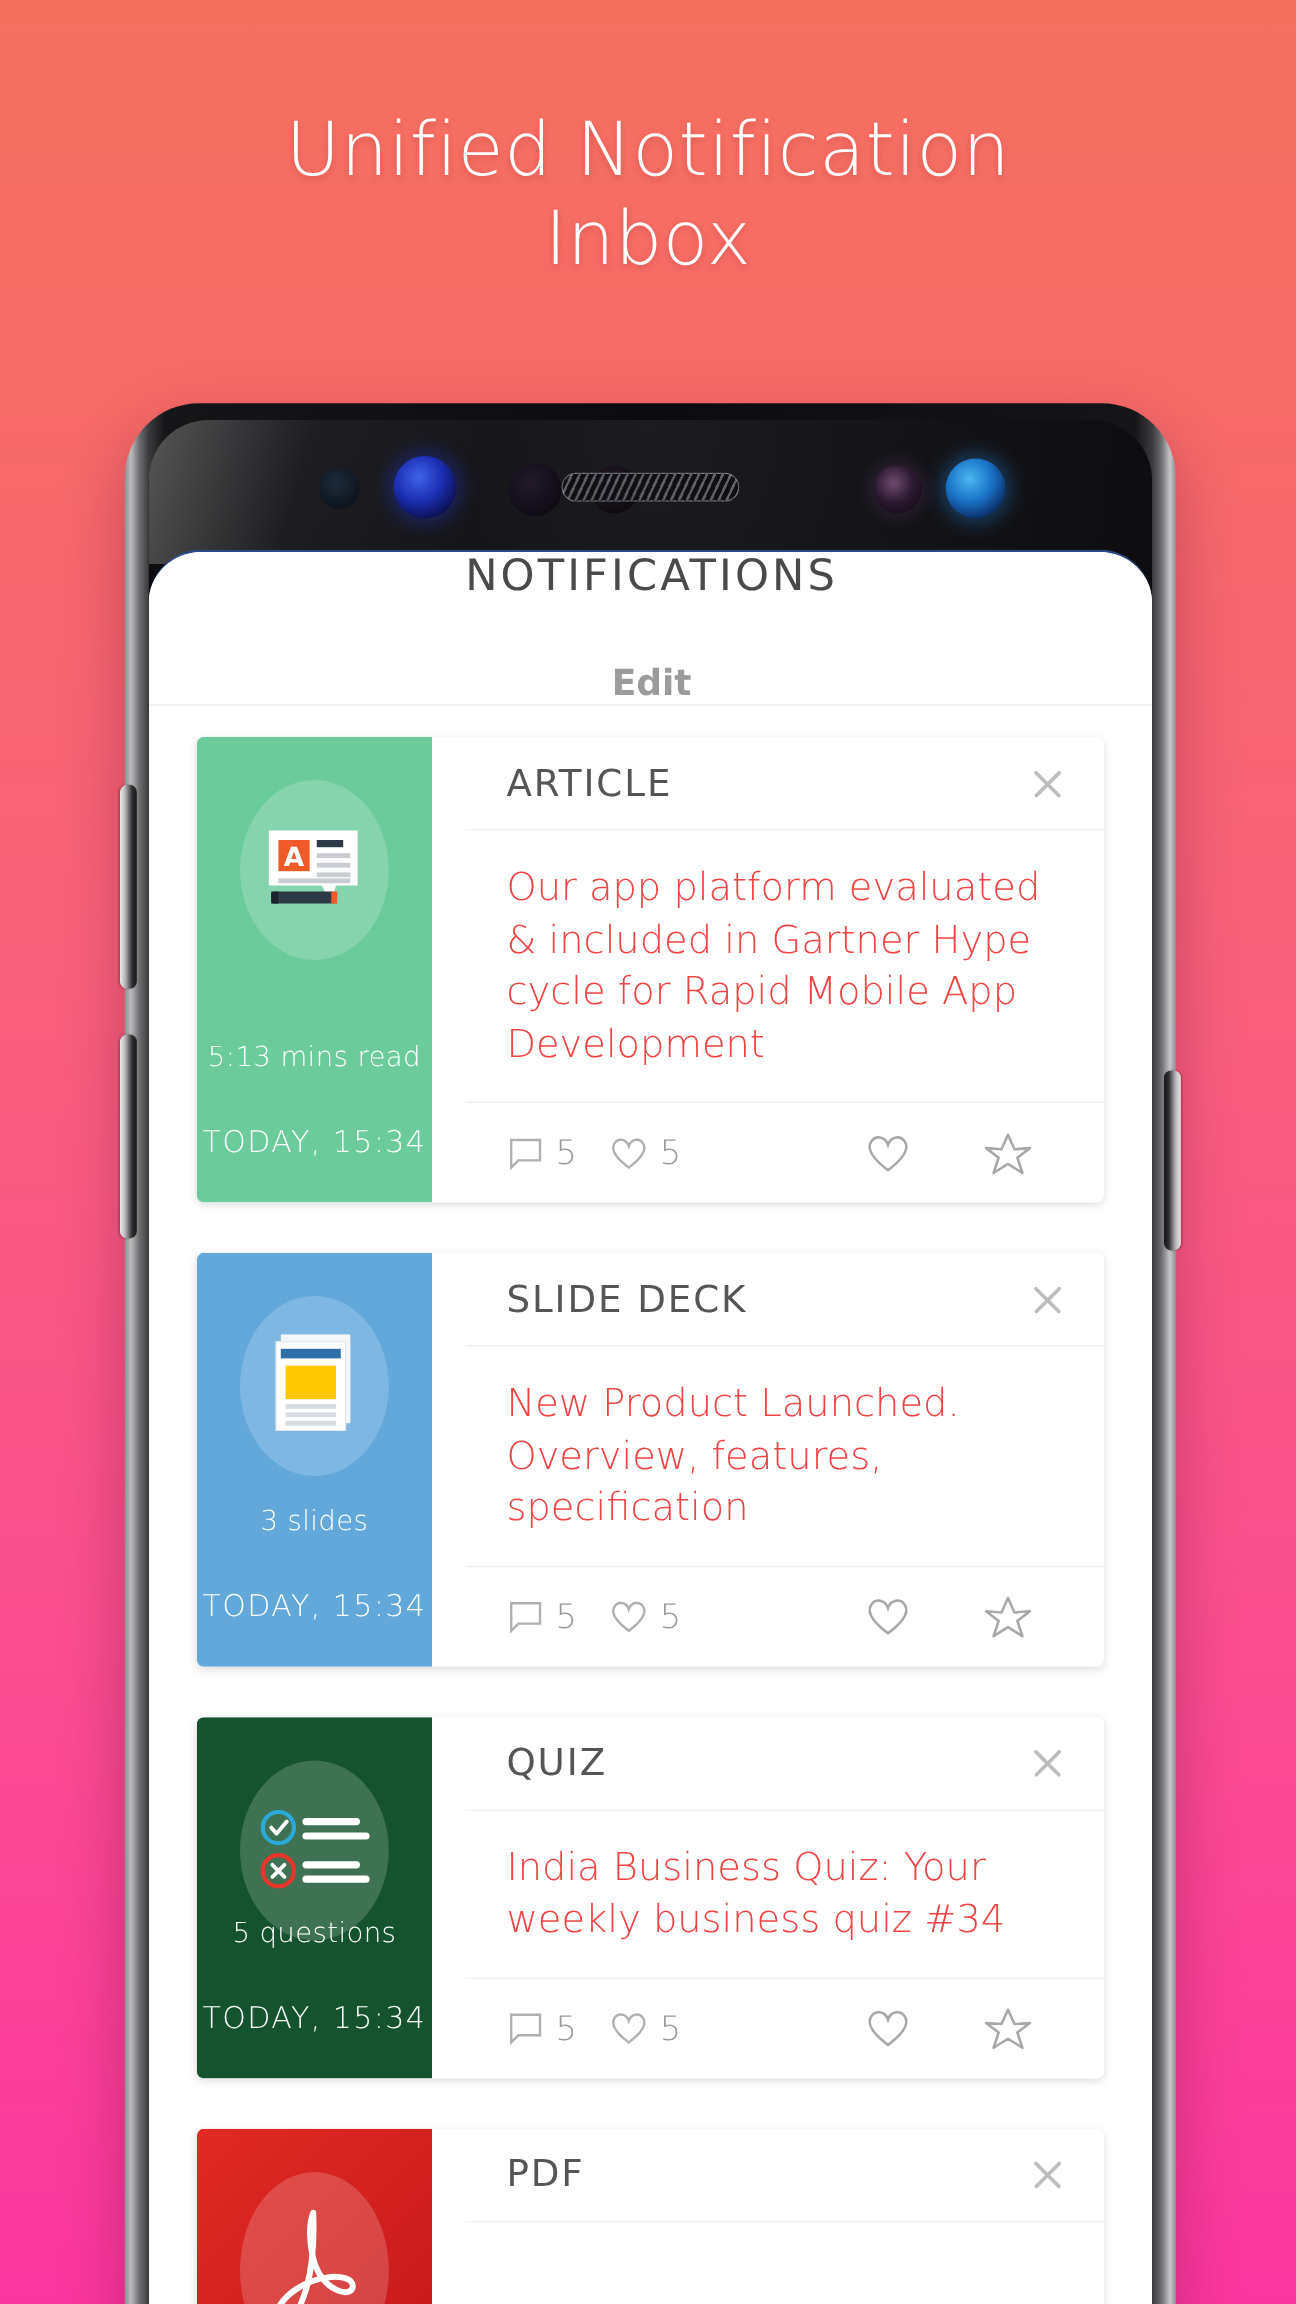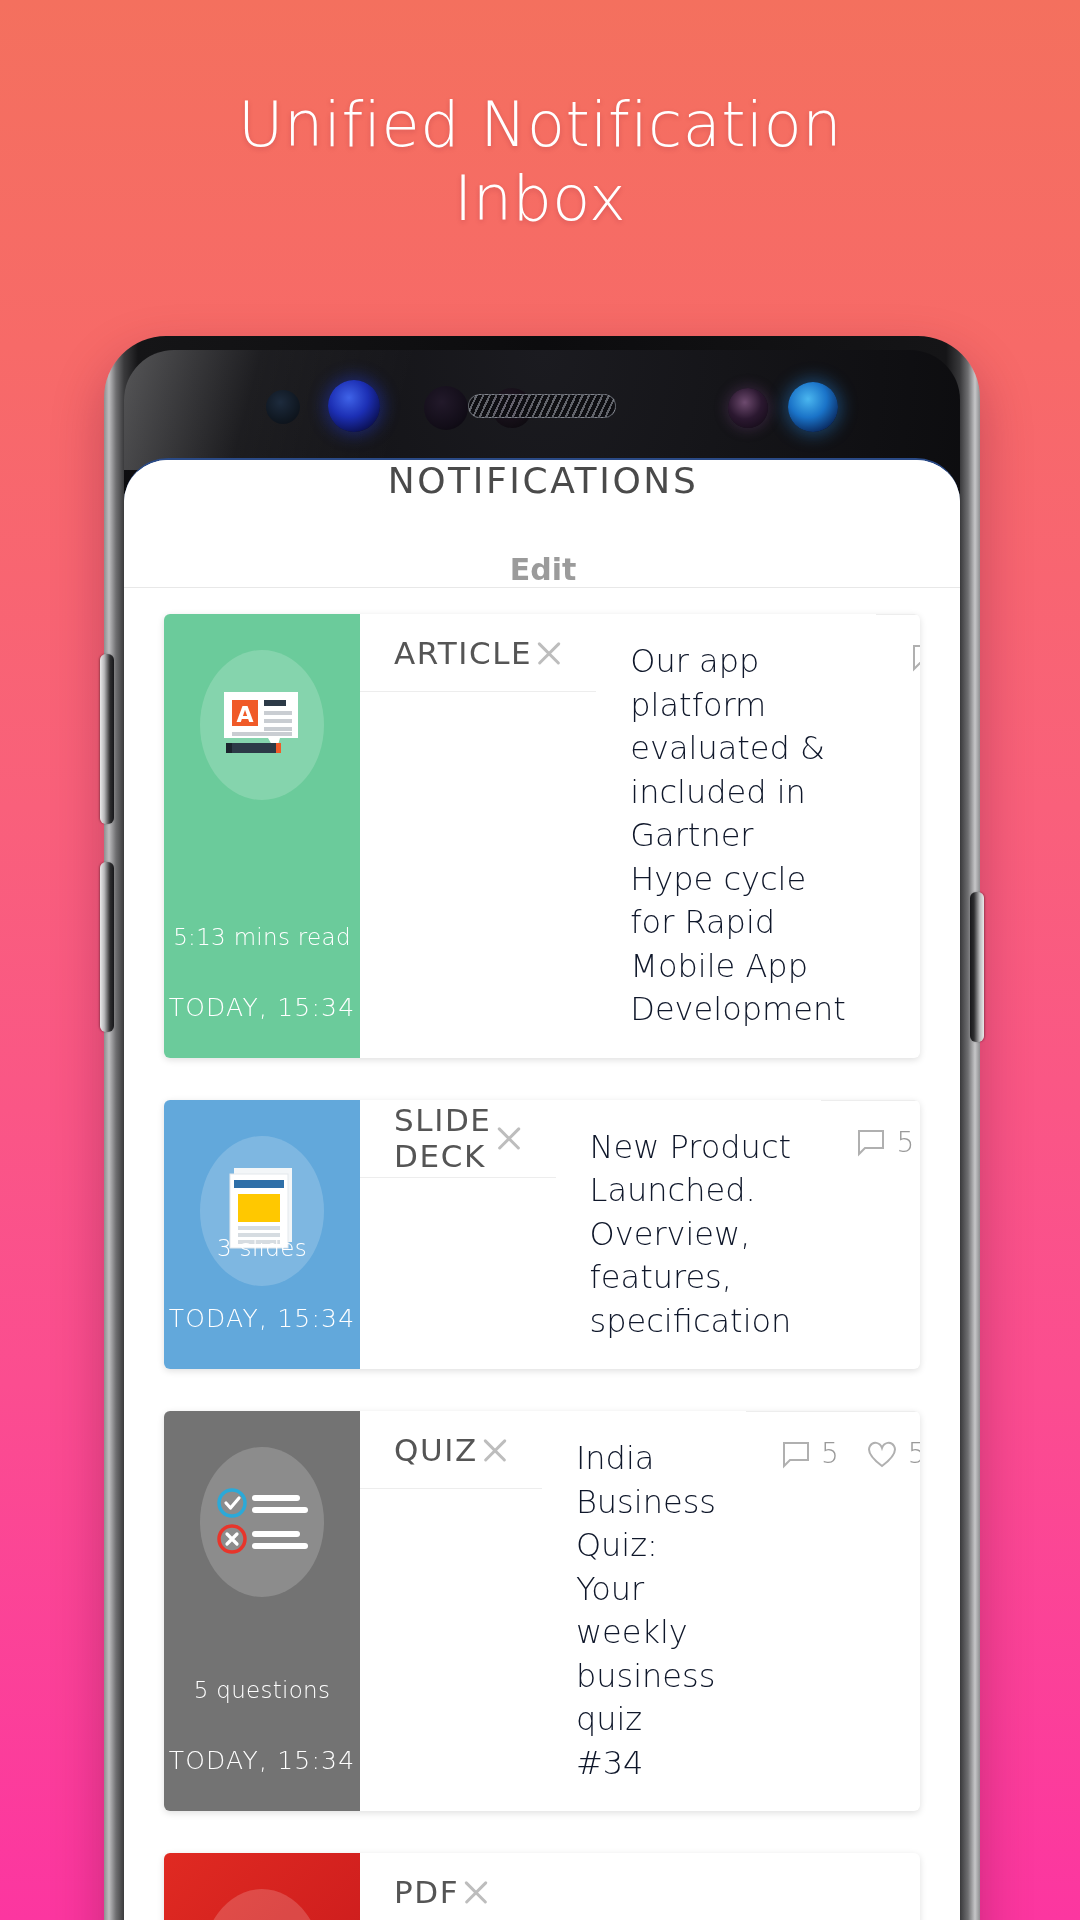--- a/index.html
+++ b/index.html
@@ -117,21 +117,21 @@
     background:rgba(255,255,255,0.18);
     display:flex; align-items:center; justify-content:center;
   }
   .left-meta {
     position:absolute; left:0; width:100%; text-align:center;
     color:#ffffff; font-weight:300; font-family:"DejaVu Sans", sans-serif;
   }
   .left-count { bottom:108px; font-size:23px; letter-spacing:0.3px; }
   .left-time  { bottom:36px; font-size:25px; letter-spacing:1.2px; }
 
-  .card-right { flex:1; display:flex; flex-direction:row; min-width:0; }
+  .card-right { flex:1; display:flex; flex-direction:column; min-width:0;padding-left:28px; }
   .card-kind {
     height:78px; display:flex; align-items:center; justify-content:space-between;
     padding:0 30px 0 34px; border-bottom:1px solid #ededed;
   }
   .kind-label {
     font-size:31px; color:#555; letter-spacing:1.6px;
     font-family:"DejaVu Sans", sans-serif; font-weight:400;
   }
   .close-x {
     width:34px; height:34px; position:relative; opacity:0.45; flex:0 0 34px;
@@ -139,21 +139,21 @@
   .close-x::before, .close-x::after {
     content:""; position:absolute; left:2px; top:16px; width:30px; height:2.5px;
     background:#6e6e6e; border-radius:2px;
   }
   .close-x::before { transform:rotate(45deg); }
   .close-x::after  { transform:rotate(-45deg); }
 
   .card-body {
     flex:1; display:flex; align-items:center;
     padding:26px 30px 26px 34px;
-    font-size:32px; line-height:1.36; color:#0f172a; font-weight:300;
+    font-size:32px; line-height:1.36; color:#ef4444; font-weight:300;
     font-family:"DejaVu Sans", sans-serif;
   }
   .card-actions {
     height:84px; display:flex; align-items:center;
     padding:0 34px 0 34px; border-top:1px solid #ededed;
   }
   .act { display:flex; align-items:center; gap:9px; margin-right:26px; }
   .act-num { font-size:28px; color:#9a9a9a; font-weight:300;
              font-family:"DejaVu Sans", sans-serif; }
   .spacer { flex:1; }
@@ -296,21 +296,21 @@
               <span class="act act-right">
                 <svg width="40" height="38" viewBox="0 0 34 32">
                   <path d="M17 3 L21.6 13.2 L32.5 12.4 L23.6 19.2 L27.2 30 L17 23.6 L6.8 30 L10.4 19.2 L1.5 12.4 L12.4 13.2 Z" fill="none" stroke="#a8a8a8" stroke-width="1.8" stroke-linejoin="round"></path>
                 </svg>
               </span>
             </div>
           </div>
         </div>
 
         <div class="card">
-          <div class="card-left" style="background:#737373">
+          <div class="card-left" style="background:#14532d">
             <div class="icon-bubble">
               <svg width="100" height="74" viewBox="0 0 100 74">
                 <circle cx="20" cy="18" r="13" fill="none" stroke="#2BA9D8" stroke-width="3.5"></circle>
                 <path d="M14 18 l4.5 5 L27 13" fill="none" stroke="#FFFFFF" stroke-width="3.2" stroke-linecap="round" stroke-linejoin="round"></path>
                 <rect x="40" y="10" width="48" height="6" rx="3" fill="#FFFFFF"></rect>
                 <rect x="40" y="22" width="56" height="6" rx="3" fill="#FFFFFF"></rect>
                 <circle cx="20" cy="54" r="13" fill="none" stroke="#E8352B" stroke-width="3.5"></circle>
                 <path d="M15 49 l10 10 M25 49 l-10 10" stroke="#FFFFFF" stroke-width="3.2" stroke-linecap="round"></path>
                 <rect x="40" y="46" width="48" height="6" rx="3" fill="#FFFFFF"></rect>
                 <rect x="40" y="58" width="56" height="6" rx="3" fill="#FFFFFF"></rect>

